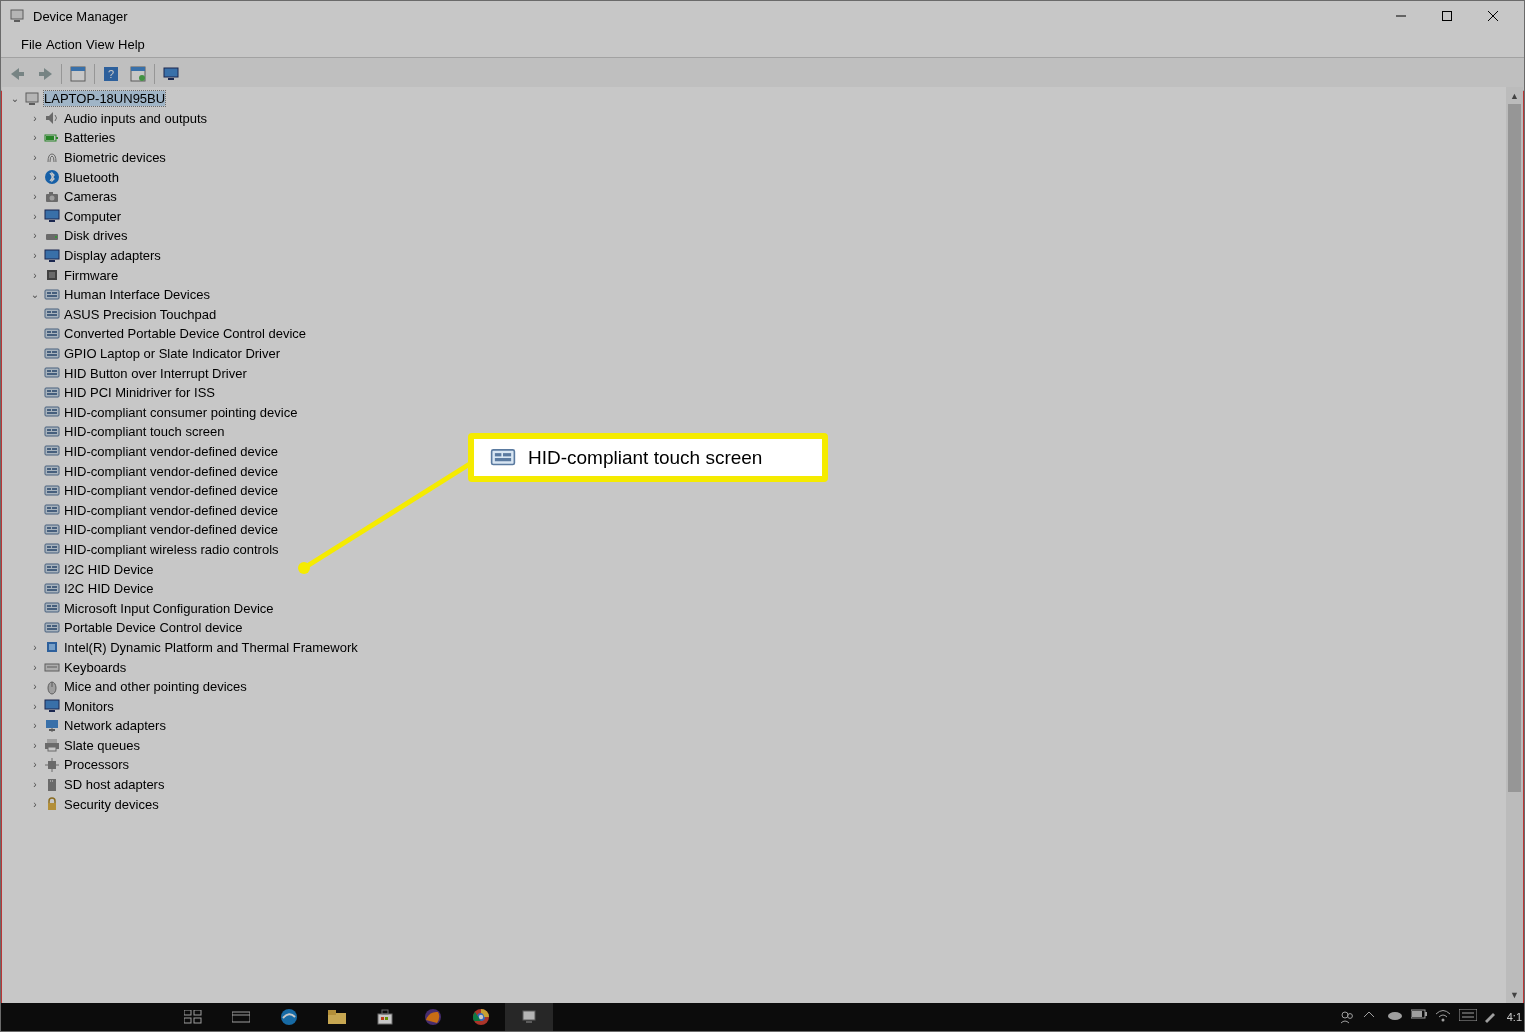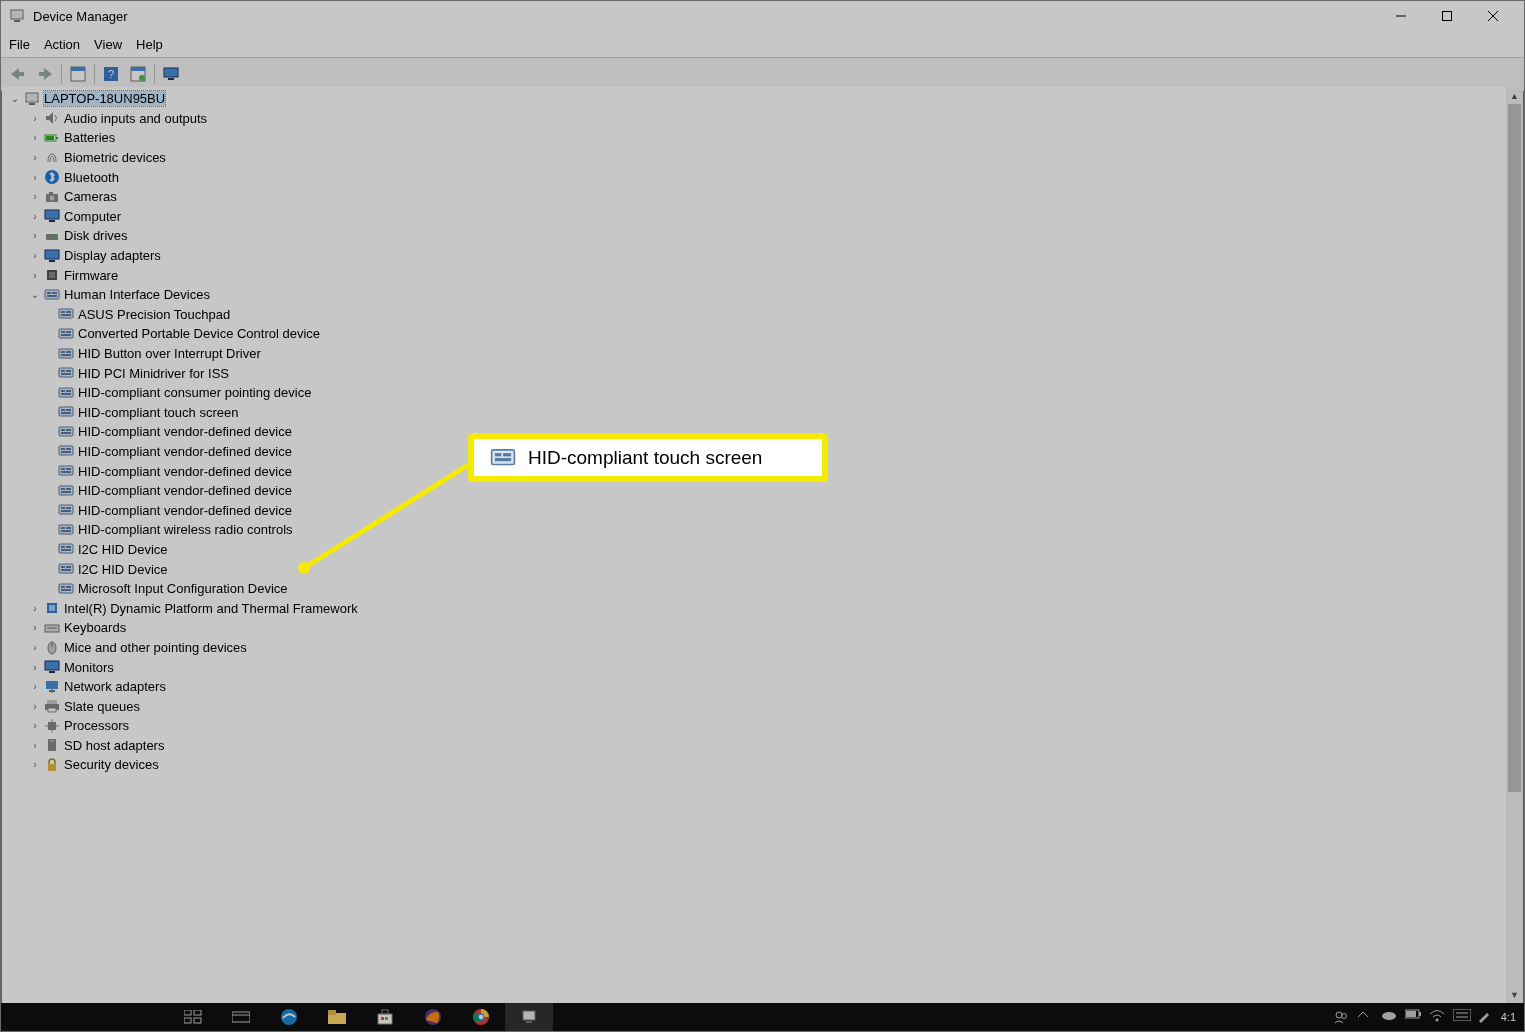--- a/index.html
+++ b/index.html
@@ -2,41 +2,41 @@
 <html><head>
 <meta charset="utf-8">
 <style>
 html,body{margin:0;padding:0;width:1525px;height:1032px;font-family:"Segoe UI",Tahoma,sans-serif;font-size:13px;background:#fff;overflow:hidden;position:relative}
 .window{position:absolute;left:0;top:0;width:1525px;height:1032px;border:1px solid #888;box-sizing:border-box;background:#ef4444}
 .titlebar{height:30px;display:flex;align-items:center;padding:0 8px;background:#fff}
 .title-icon{width:16px;height:16px;margin-right:8px;display:inline-block}
 .title-text{flex:1;font-size:13px;color:#000}
 .win-controls{display:flex}
 .win-btn{width:46px;height:30px;display:flex;align-items:center;justify-content:center;color:#000}
-.menubar{height:26px;display:flex;align-items:center;padding:0 8px;background:#fff;border-bottom:1px solid #d0d0d0;gap:14px}
+.menubar{height:26px;display:flex;align-items:center;padding:0 20px;background:#fff;border-bottom:1px solid #d0d0d0;gap:4px}
 .menu-item{font-size:13px;color:#000}
 .toolbar{height:28px;display:flex;align-items:center;padding:2px 4px;border-bottom:1px solid #d0d0d0;background:#f5f5f5;gap:1px}
 .tb-btn{width:24px;height:24px;display:flex;align-items:center;justify-content:center;border:1px solid transparent}
 .tb-sep{width:1px;height:20px;background:#c0c0c0;margin:0 2px}
 .tree-area{position:absolute;left:1px;right:1px;top:86px;bottom:28px;overflow:hidden;background:#fff}
 .scrollbar{position:absolute;right:0;top:0;bottom:0;width:17px;background:#f0f0f0}
 .scroll-track{position:absolute;top:17px;bottom:17px;left:0;right:0}
 .scroll-thumb{position:absolute;left:2px;right:2px;top:0;height:78%;background:#c0c0c0}
 .scroll-arrow{position:absolute;left:0;right:0;height:17px;display:flex;align-items:center;justify-content:center;color:#555;font-size:9px}
 .scroll-up{top:0}.scroll-down{bottom:0}
 .tree{padding:2px 0 0 0}
 .node{display:flex;align-items:center;height:19.6px;white-space:nowrap}
 .exp{width:14px;display:inline-flex;justify-content:center;color:#666;font-size:10px;user-select:none}
 .icn{width:16px;height:16px;margin:0 4px 0 2px;display:inline-block}
 .lbl{font-size:13px;color:#000}
 .sel{background:#cde8ff;outline:1px dotted #888}
-.ind0{padding-left:6px}.ind1{padding-left:26px}.ind2{padding-left:40px}
+.ind0{padding-left:6px}.ind1{padding-left:26px}.ind2{padding-left:26px}
 .taskbar{position:absolute;left:0;right:0;bottom:0;height:28px;background:#101010;display:flex;align-items:center}
 .task-item{width:48px;height:28px;display:flex;align-items:center;justify-content:center}
-.task-right{margin-left:auto;display:flex;align-items:center;color:#fff;font-size:11px;gap:8px;padding-right:8px}
+.task-right{margin-left:auto;display:flex;align-items:center;color:#fff;font-size:11px;gap:8px;padding-right:2px}
 .task-right .task-icn{width:16px;height:16px;display:inline-block}
 .clock{color:#fff;font-size:11px}
 .highlightbox{position:absolute;left:468px;top:433px;width:360px;height:49px;background:#fff;border:6px solid #f5eb00;border-radius:4px;display:flex;align-items:center;padding:0 14px;box-sizing:border-box;z-index:20}
 .highlightbox .icn{width:26px;height:26px;margin-right:12px}
 .highlightbox .lbl{font-size:19px;color:#000}
 .pointer-line{position:absolute;z-index:19;pointer-events:none}
 .dim{position:absolute;inset:0;background:rgba(0,0,0,.22);z-index:15;pointer-events:none}
 .nodim{position:relative;z-index:20}
 </style>
 </head>
@@ -237,20 +237,30 @@
           <span class="lbl">Converted Portable Device Control device</span>
         </div>
         <div class="node ind2">
           <span class="exp"></span>
           <span class="icn"><svg viewBox="0 0 16 16">
               <rect x="1" y="3" width="14" height="9" rx="1" fill="#d8e6f3" stroke="#5a7aa0"></rect>
               <rect x="3" y="5" width="4" height="2" fill="#5a7aa0"></rect>
               <rect x="8" y="5" width="5" height="2" fill="#5a7aa0"></rect>
               <rect x="3" y="8" width="10" height="2" fill="#5a7aa0"></rect>
             </svg></span>
+          <span class="lbl">GPIO Laptop or Slate Indicator Driver</span>
+        </div>
+        <div class="node ind2">
+          <span class="exp"></span>
+          <span class="icn"><svg viewBox="0 0 16 16">
+              <rect x="1" y="3" width="14" height="9" rx="1" fill="#d8e6f3" stroke="#5a7aa0"></rect>
+              <rect x="3" y="5" width="4" height="2" fill="#5a7aa0"></rect>
+              <rect x="8" y="5" width="5" height="2" fill="#5a7aa0"></rect>
+              <rect x="3" y="8" width="10" height="2" fill="#5a7aa0"></rect>
+            </svg></span>
           <span class="lbl">HID Button over Interrupt Driver</span>
         </div>
         <div class="node ind2">
           <span class="exp"></span>
           <span class="icn"><svg viewBox="0 0 16 16">
               <rect x="1" y="3" width="14" height="9" rx="1" fill="#d8e6f3" stroke="#5a7aa0"></rect>
               <rect x="3" y="5" width="4" height="2" fill="#5a7aa0"></rect>
               <rect x="8" y="5" width="5" height="2" fill="#5a7aa0"></rect>
               <rect x="3" y="8" width="10" height="2" fill="#5a7aa0"></rect>
             </svg></span>
@@ -358,20 +368,30 @@
         </div>
         <div class="node ind2">
           <span class="exp"></span>
           <span class="icn"><svg viewBox="0 0 16 16">
               <rect x="1" y="3" width="14" height="9" rx="1" fill="#d8e6f3" stroke="#5a7aa0"></rect>
               <rect x="3" y="5" width="4" height="2" fill="#5a7aa0"></rect>
               <rect x="8" y="5" width="5" height="2" fill="#5a7aa0"></rect>
               <rect x="3" y="8" width="10" height="2" fill="#5a7aa0"></rect>
             </svg></span>
           <span class="lbl">Microsoft Input Configuration Device</span>
+        </div>
+        <div class="node ind2">
+          <span class="exp"></span>
+          <span class="icn"><svg viewBox="0 0 16 16">
+              <rect x="1" y="3" width="14" height="9" rx="1" fill="#d8e6f3" stroke="#5a7aa0"></rect>
+              <rect x="3" y="5" width="4" height="2" fill="#5a7aa0"></rect>
+              <rect x="8" y="5" width="5" height="2" fill="#5a7aa0"></rect>
+              <rect x="3" y="8" width="10" height="2" fill="#5a7aa0"></rect>
+            </svg></span>
+          <span class="lbl">Portable Device Control device</span>
         </div>
         <div class="node ind1">
           <span class="exp">›</span>
           <span class="icn"><svg viewBox="0 0 16 16">
               <rect x="3" y="3" width="10" height="10" fill="#3a7bc8"></rect>
               <rect x="5" y="5" width="6" height="6" fill="#9cf"></rect>
             </svg></span>
           <span class="lbl">Intel(R) Dynamic Platform and Thermal Framework</span>
         </div>
         <div class="node ind1">

